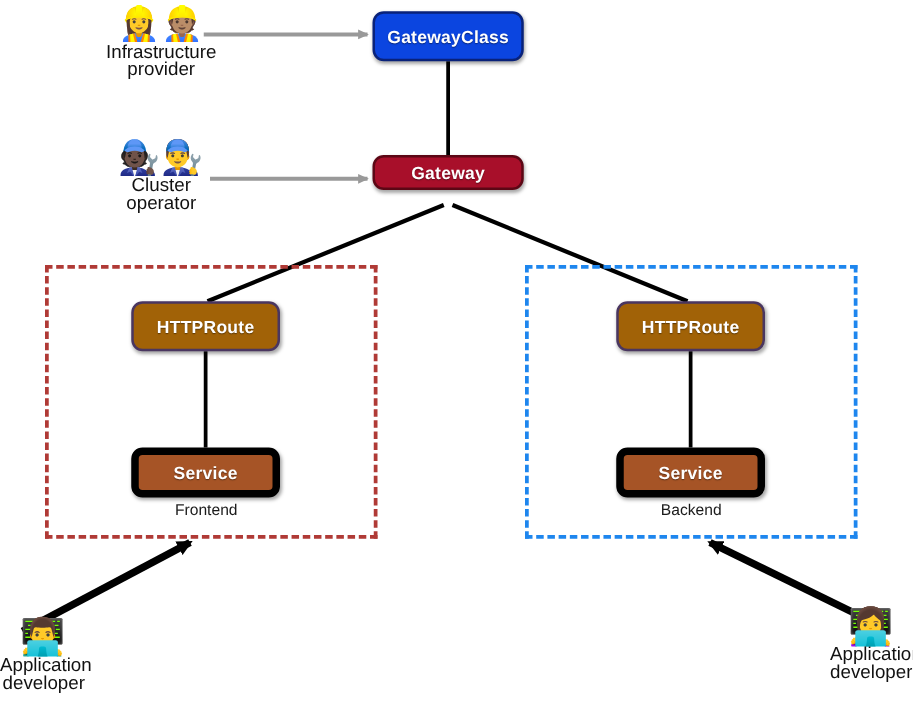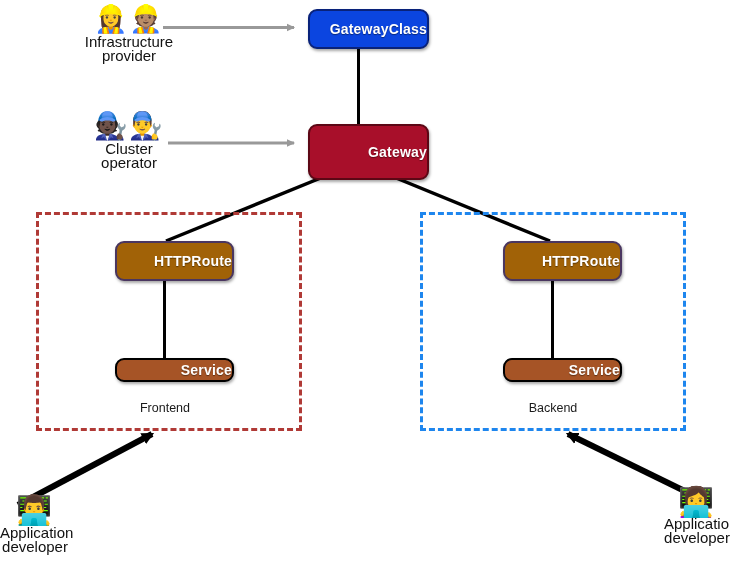--- a/index.html
+++ b/index.html
@@ -25,53 +25,52 @@
     width: 730px;
     height: 566px;
     pointer-events: none;
   }
 
   
   .node {
     position: absolute;
     display: flex;
     align-items: center;
-    justify-content: flex-end;
+    justify-content: center;
     border-radius: 9px;
     box-sizing: border-box;
     color: #ffffff;
     font-weight: bold;
     font-size: 14px;
     letter-spacing: .2px;
     text-shadow: 0 1px 1px rgba(0,0,0,.45);
     z-index: 5;
-    margin-left: 10px;
   }
   .node-gatewayclass {
     left: 298px; top: 9px; width: 121px; height: 40px;
     background: #0b45e0;
     border: 2px solid #09227a;
     box-shadow: 1px 2px 3px rgba(0,0,0,.35);
   }
   .node-gateway {
-    left: 298px; top: 124px; width: 121px; height: 56px;
+    left: 298px; top: 124px; width: 121px; height: 28px;
     background: #a80f2a;
     border: 2px solid #5c0715;
     box-shadow: 1px 2px 3px rgba(0,0,0,.35);
   }
   .node-httproute {
     width: 119px; height: 40px;
     background: #a16207;
     border: 2px solid #4a3660;
     box-shadow: 1px 2px 3px rgba(0,0,0,.35);
   }
   .node-service {
-    width: 119px; height: 24px;
+    width: 119px; height: 40px;
     background: #a65426;
-    border: 2px solid #000000;
+    border: 6px solid #000000;
     box-shadow: 1px 2px 3px rgba(0,0,0,.35);
   }
   .route-fe { left: 105px; top: 241px; }
   .svc-fe   { left: 105px; top: 358px; }
   .route-be { left: 493px; top: 241px; }
   .svc-be   { left: 493px; top: 358px; }
 
   
   .group {
     position: absolute;

